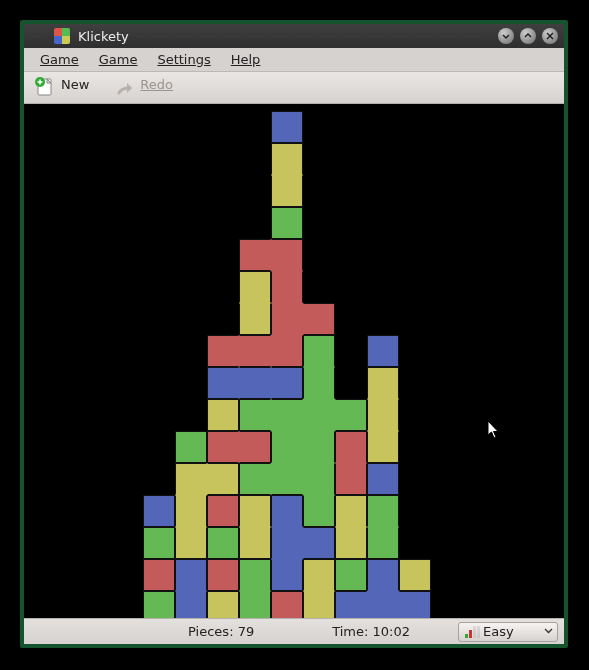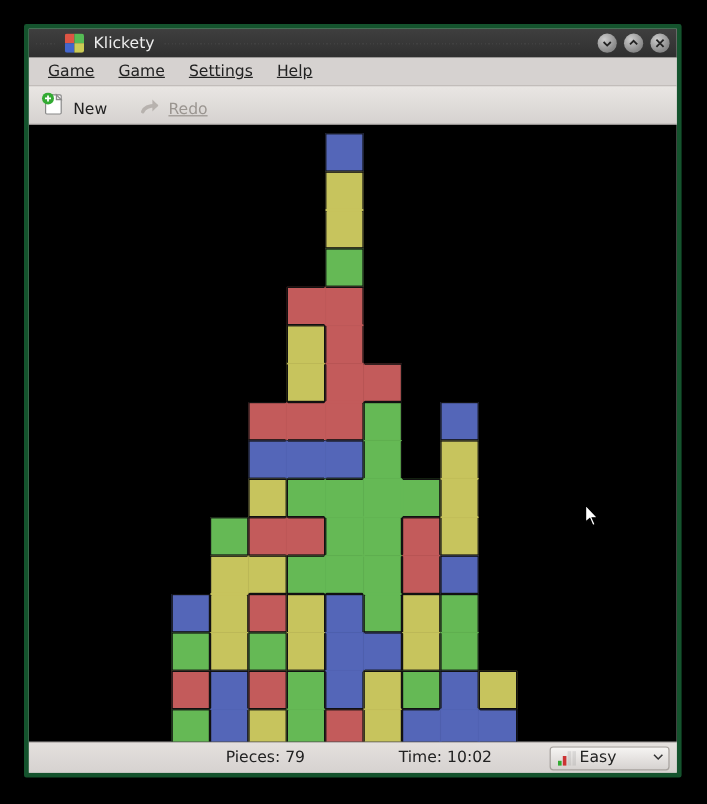--- a/index.html
+++ b/index.html
@@ -92,21 +92,21 @@
   .toolbar {
     height: 32px;
     background: linear-gradient(to bottom, #e9e6e3, #d6d2d0);
     display: flex;
     align-items: center;
     padding: 0 6px;
     gap: 2px;
     border-bottom: 1px solid #b5b0ad;
   }
   .tool-btn {
-    display: flex; align-items: flex-end;
+    display: flex; align-items: flex-start;
     padding: 2px 8px 2px 4px;
     border-radius: 3px;
     gap: 5px;
   }
   .tool-btn.disabled { color: #9a9590; text-decoration: underline; }
   .tool-btn .ticn { width: 22px; height: 22px; display:flex; align-items:center; justify-content:center; }
   
   .game-area {
     flex: 1 1 auto;
     background: #000;

